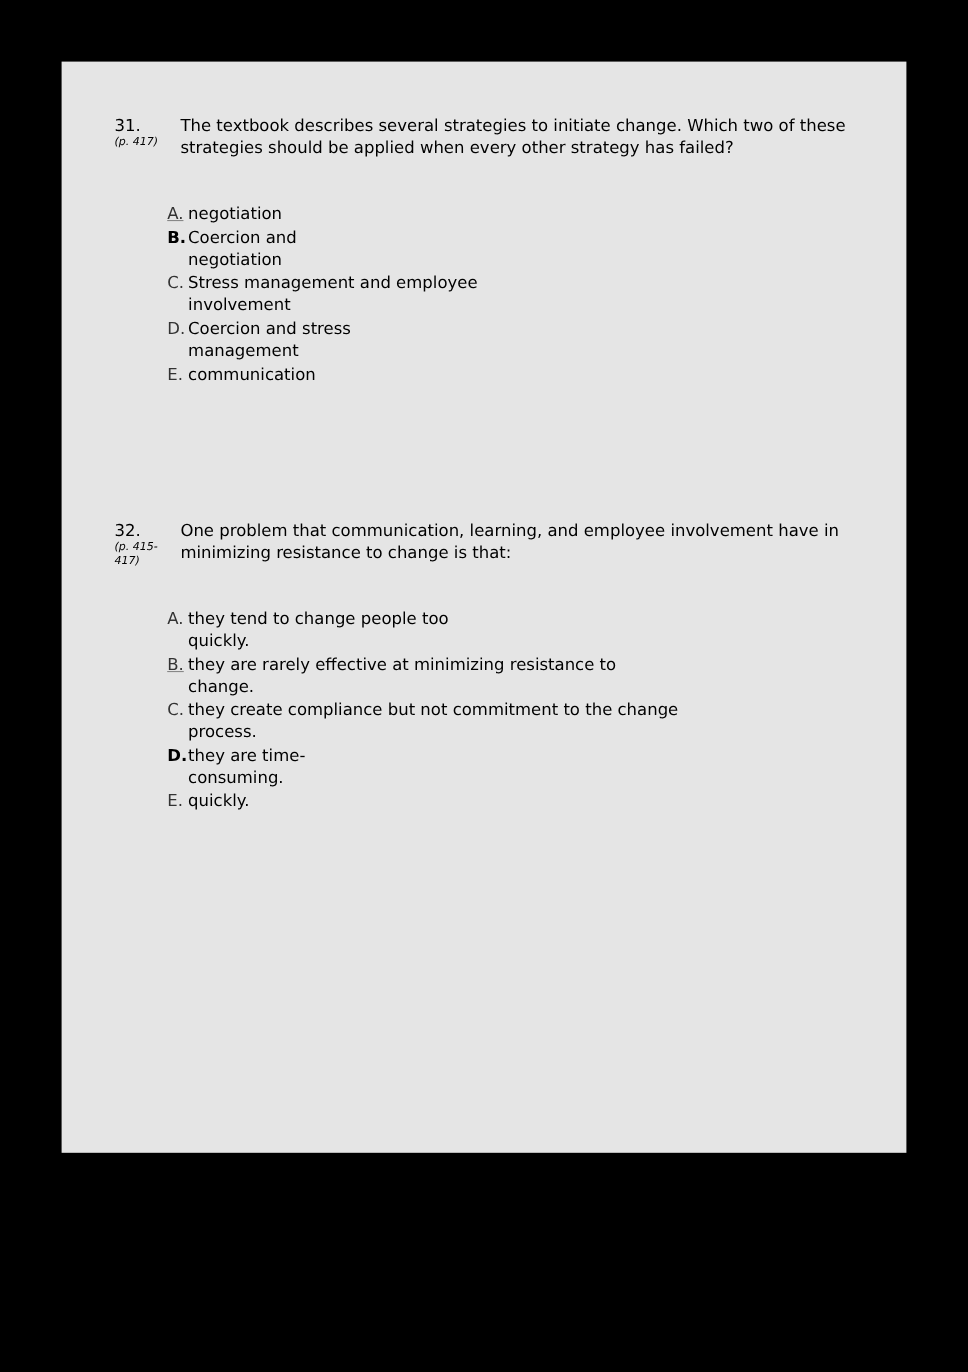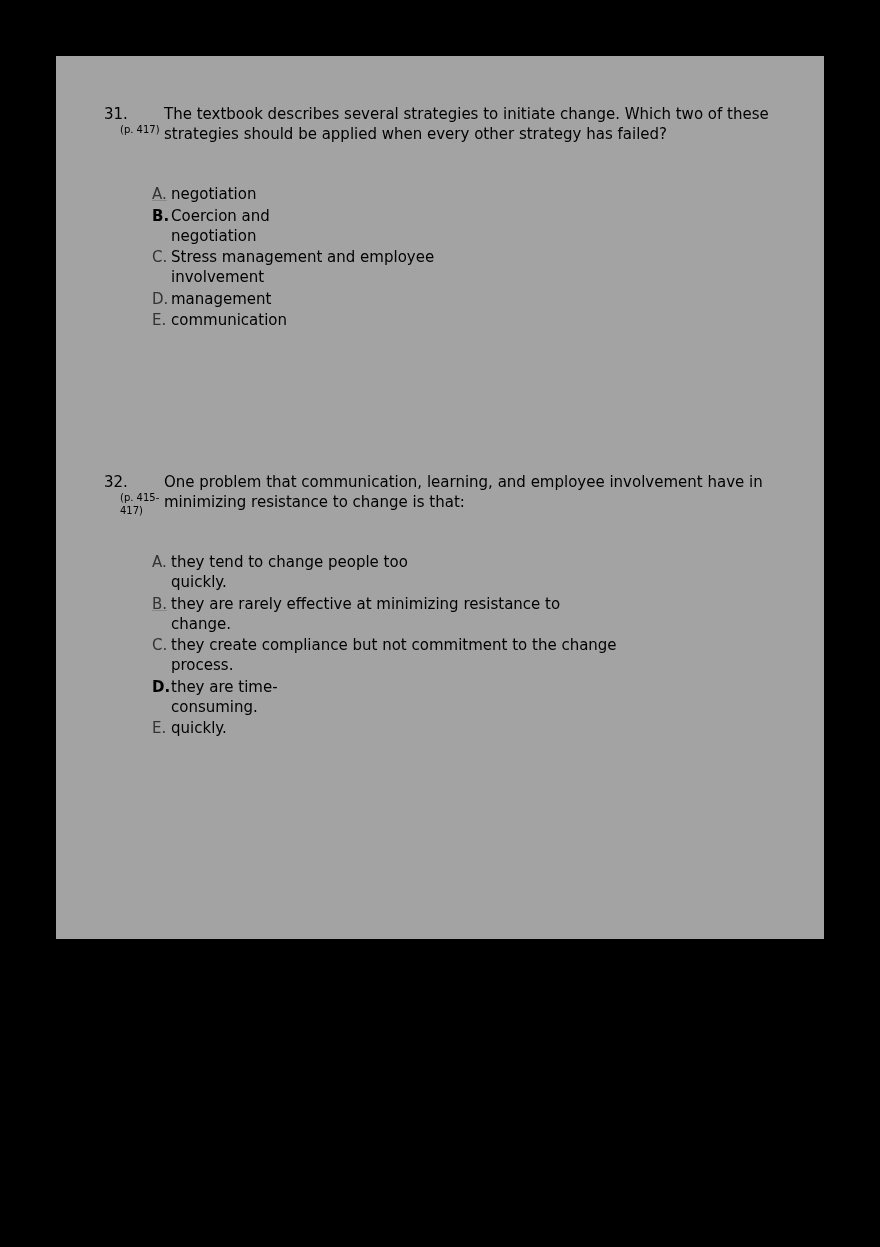--- a/index.html
+++ b/index.html
@@ -1,21 +1,21 @@
 <!DOCTYPE html>
 <html><head>
 <meta charset="utf-8">
 <style>
   html, body { margin:0; padding:0; }
   body { width:880px; height:1247px; background:#000; position:relative; overflow:hidden;
          font-family:"DejaVu Sans", sans-serif; color:#000; }
-  .page { position:absolute; left:56px; top:56px; width:768px; height:883px; background:#a3a3a3; }
+  .page { position:absolute; left:56px; top:56px; width:768px; height:992px; background:#e5e5e5; }
   .q { position:absolute; left:48px; width:660px; }
   .qnum { position:absolute; left:0; top:0; font-size:15px; line-height:20px; }
-  .qref { position:absolute; left:16px; top:19px; font-size:10px; line-height:13px; width:44px; }
+  .qref { position:absolute; left:0; top:19px; font-size:10px; font-style:italic; line-height:13px; width:44px; }
   .stem { position:absolute; left:60px; top:0; width:620px; font-size:15px; line-height:20px; }
   .opts { position:absolute; left:48px; }
   .opt { position:relative; padding-left:19px; font-size:15px; line-height:20px; margin-bottom:1.5px; }
   .letter { position:absolute; left:0; top:0; color:#333; }
   .letter.correct { font-weight:bold; color:#000; }
   .letter.marked { text-decoration:underline; text-decoration-color:#888; }
 </style>
 </head>
 <body>
 
@@ -38,20 +38,21 @@
           <div>Coercion and</div>
           <div>negotiation</div>
         </div>
       <div class="opt">
           <span class="letter">C.</span>
           <div>Stress management and employee</div>
           <div>involvement</div>
         </div>
       <div class="opt">
           <span class="letter">D.</span>
+          <div>Coercion and stress</div>
           <div>management</div>
         </div>
       <div class="opt">
           <span class="letter">E.</span>
           <div>communication</div>
         </div>
     </div>
   </div>
 
   <div class="q" style="top:416px;">

